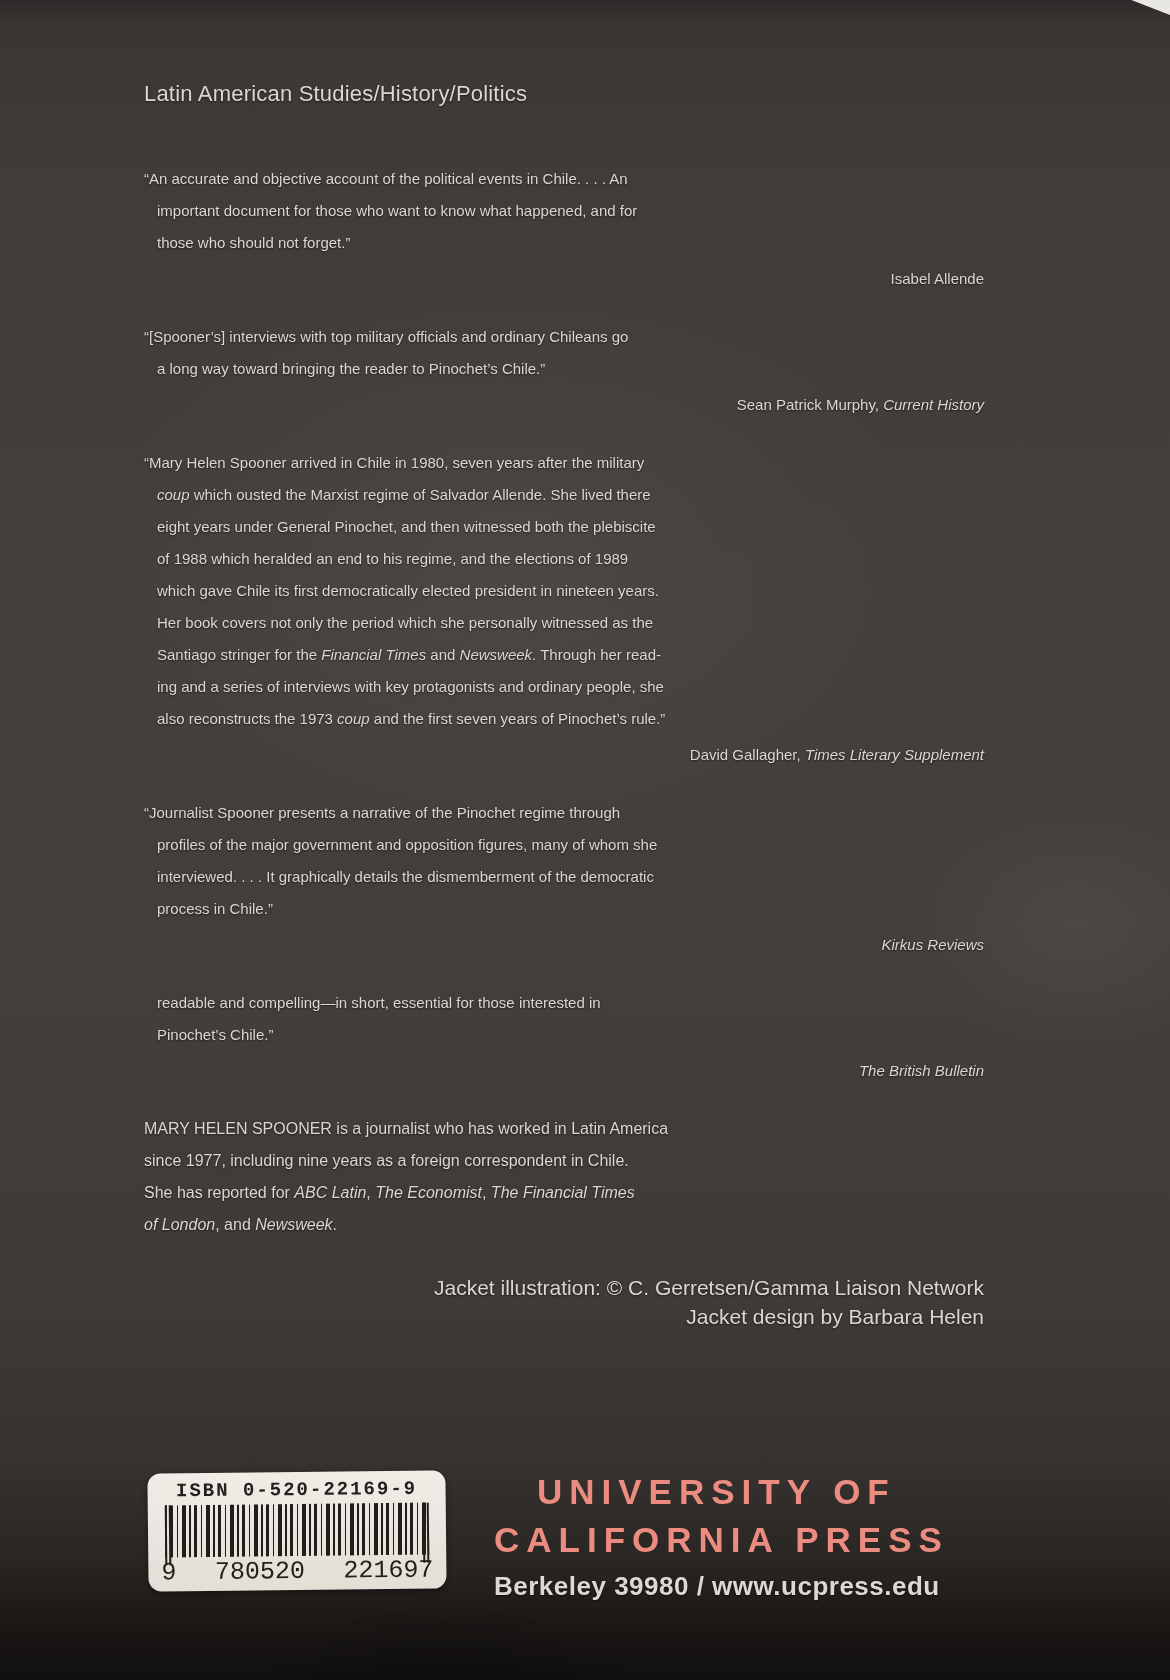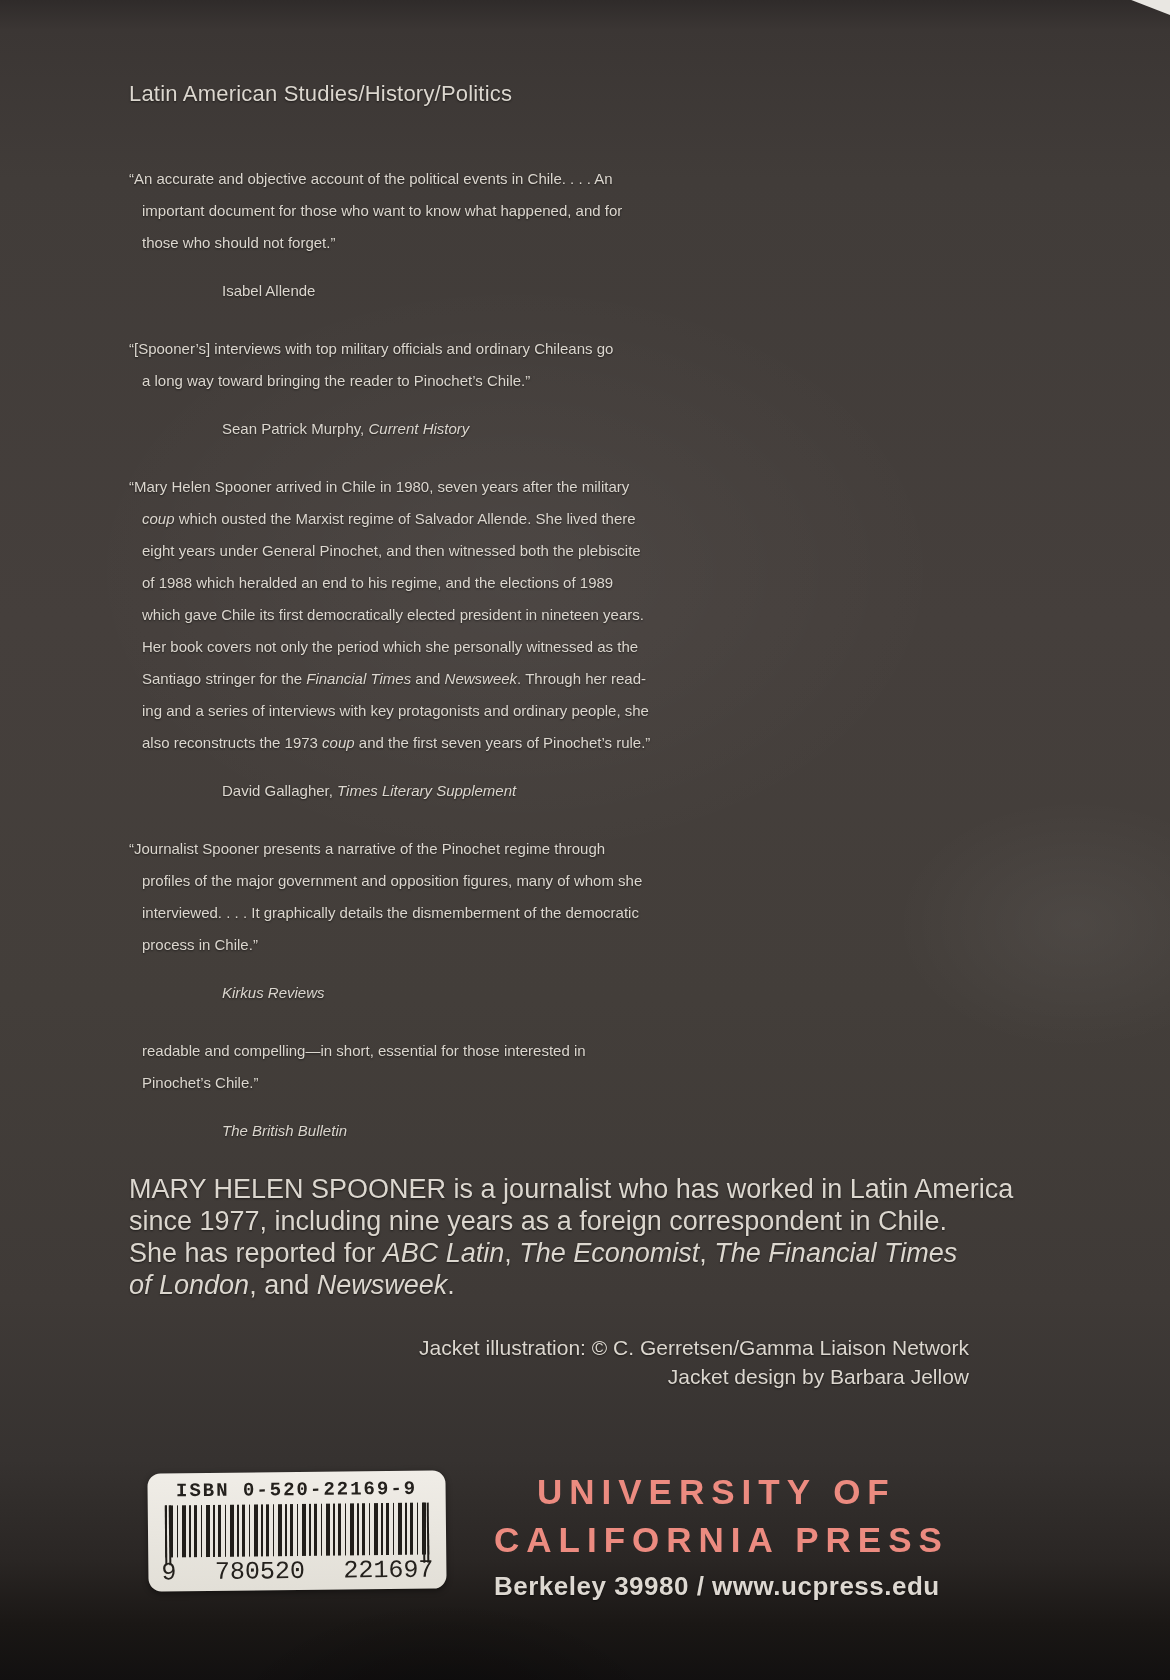--- a/index.html
+++ b/index.html
@@ -8,29 +8,29 @@
     font-family:"Liberation Sans",sans-serif;
     background:linear-gradient(180deg,#2f2b2a 0px,#3b3634 30px,#413c39 180px,#453f3c 620px,
                #433e3a 1000px,#3f3a37 1300px,#363230 1460px,#2a2624 1560px,#1a1715 1625px,#121010 1680px);
   }
   #sheen{position:absolute;inset:0;pointer-events:none;
     background:radial-gradient(ellipse 620px 420px at 44% 34%,rgba(255,255,255,0.045),transparent 70%),
                radial-gradient(ellipse 260px 180px at 92% 55%,rgba(255,255,255,0.05),transparent 70%),
                radial-gradient(ellipse 420px 300px at 38% 106%,rgba(0,0,0,0.5),transparent 60%);}
   #corner-sliver{position:absolute;top:0;right:0;width:44px;height:15px;background:#e9e7e2;
     clip-path:polygon(12% 0,100% 0,100% 100%);}
-  #text-column{position:absolute;left:129px;top:82px;width:840px;color:#dcd7cf;
+  #text-column{position:absolute;left:144px;top:82px;width:840px;color:#dcd7cf;
     text-shadow:0 1px 2px rgba(0,0,0,0.55);}
   #category{font-size:22px;line-height:24px;margin-bottom:57px;letter-spacing:0.2px;}
   .quote{margin-bottom:26px;font-size:15px;line-height:32px;}
   .qline{padding-left:13px;white-space:nowrap;}
   .qline.first{padding-left:0;}
-  .attr{margin-top:16px;padding-left:93px;line-height:32px;}
+  .attr{margin-top:4px;padding-left:93px;line-height:32px;text-align:right;}
   em{font-style:italic;}
-  #bio{font-size:27px;line-height:32px;}
+  #bio{font-size:16px;line-height:32px;}
   .bioline{white-space:nowrap;}
   #credits{margin-top:32px;font-size:21px;line-height:29px;text-align:right;}
   #barcode-label{position:absolute;left:148px;top:1472px;width:298px;height:118px;
     background:linear-gradient(180deg,#f0ede7,#e2dfd7);border-radius:13px;
     transform:rotate(-0.6deg);box-sizing:border-box;padding:7px 13px 5px;
     box-shadow:0 2px 6px rgba(0,0,0,0.45);}
   #isbn-line{font-family:"Liberation Mono",monospace;font-size:19px;font-weight:bold;
     letter-spacing:2px;color:#24211d;text-align:center;white-space:nowrap;}
   #bars{height:52px;margin:3px 4px 0;position:relative;
     background:
@@ -94,21 +94,21 @@
         </div>
       </div>
     <div id="bio">
         <div class="bioline"><span>MARY HELEN SPOONER is a journalist who has worked in Latin America</span></div>
         <div class="bioline"><span>since 1977, including nine years as a foreign correspondent in Chile.</span></div>
         <div class="bioline"><span>She has reported for </span><em>ABC Latin</em><span>, </span><em>The Economist</em><span>, </span><em>The Financial Times</em></div>
         <div class="bioline"><em>of London</em><span>, and </span><em>Newsweek</em><span>.</span></div>
       </div>
     <div id="credits">
       <div class="creditline">Jacket illustration: © C. Gerretsen/Gamma Liaison Network</div>
-      <div class="creditline">Jacket design by Barbara Jellow</div>
+      <div class="creditline">Jacket design by Barbara Helen</div>
     </div>
   </div>
 
   <div id="barcode-label">
     <div id="isbn-line">ISBN 0-520-22169-9</div>
     <div id="bars"></div>
     <div id="ean-row">
       <span>9</span>
       <span>780520</span>
       <span>221697</span>

